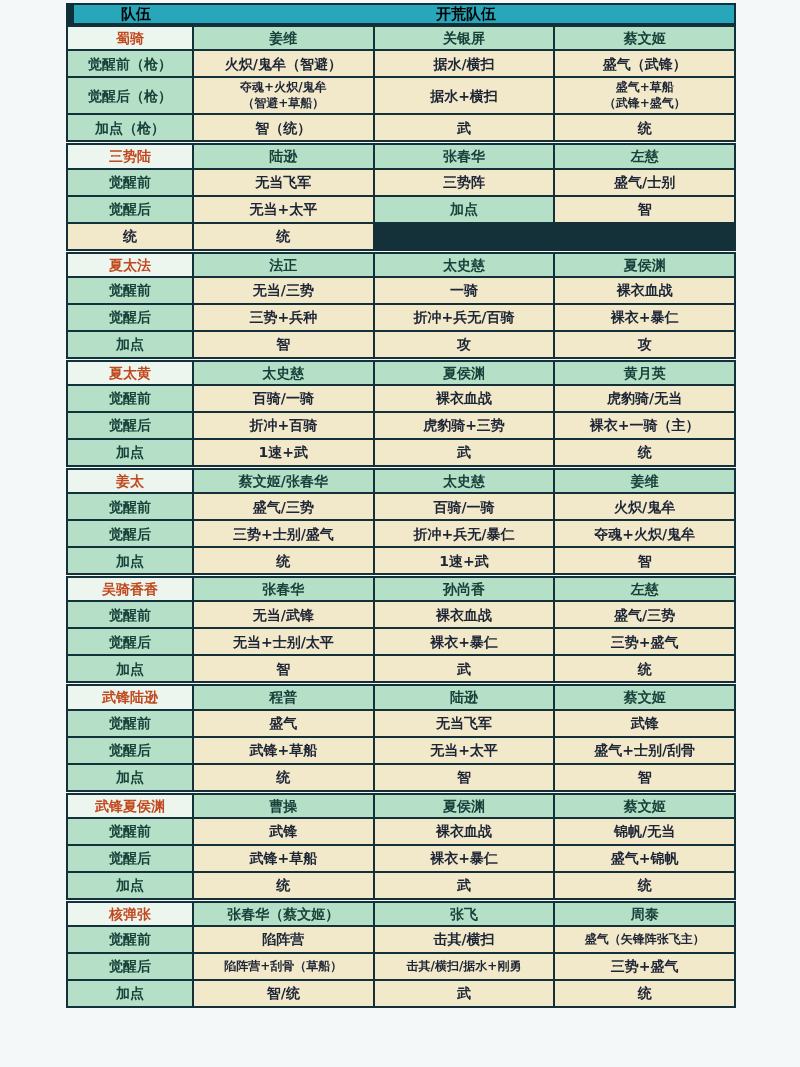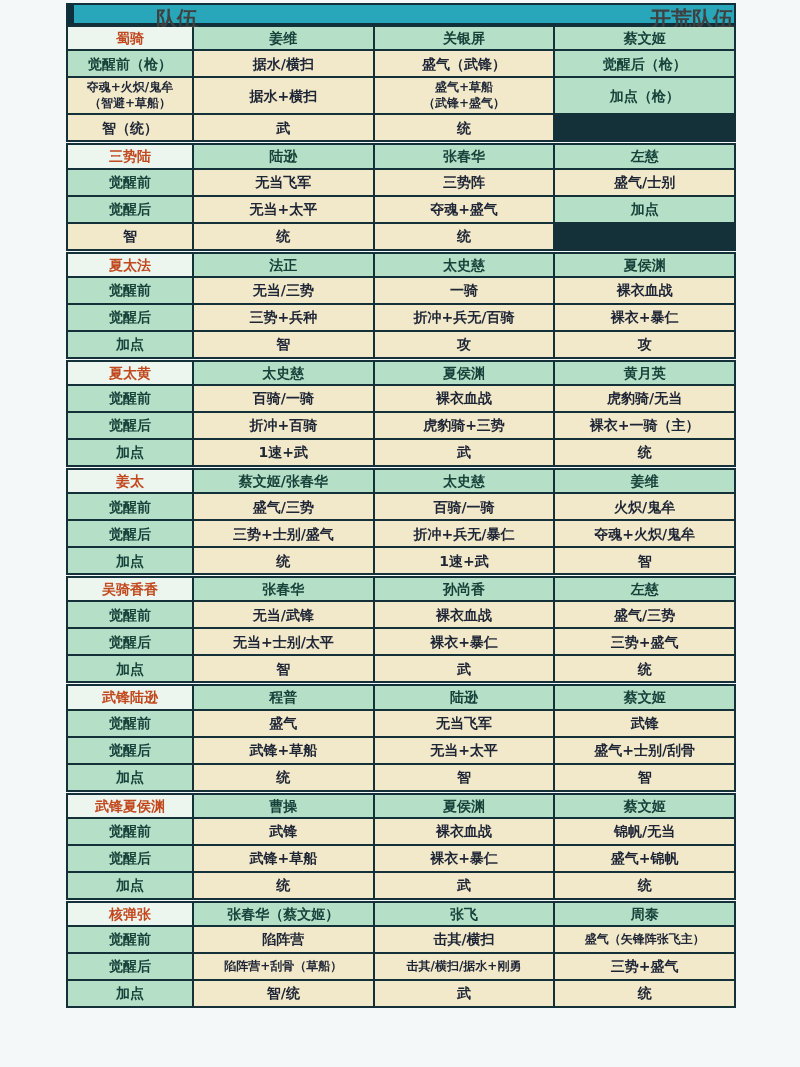--- a/index.html
+++ b/index.html
@@ -14,22 +14,22 @@
   }
   .band{
     height:22px;
     display:grid;
     grid-template-columns:124px 1fr;
     align-items:center;
     background:#28a6ba;
     border:2px solid #0f303a;
     border-left:8px solid #0f303a;
     box-sizing:border-box;
-    font-weight:bold;font-size:21px;color:#404040;
-    text-align:right;
+    font-weight:bold;font-size:15px;color:#000000;
+    text-align:center;
   }
   .band-cell{width:100%;}
   .section{
     display:grid;
     grid-template-columns:124px 1fr 1fr 1fr;
     gap:2px;
     background:#143139;
     border:2px solid #143139;
     margin-bottom:1px;
   }
@@ -56,20 +56,21 @@
     <div class="band-cell">队伍</div>
     <div class="band-cell">开荒队伍</div>
   </div>
   <div id="sections">
       <div class="section">
         <div class="cell team">蜀骑</div>
         <div class="cell member">姜维</div>
         <div class="cell member">关银屏</div>
         <div class="cell member">蔡文姬</div>
         <div class="cell label">觉醒前（枪）</div>
+        <div class="cell skill">火炽/鬼牟（智避）</div>
         <div class="cell skill">据水/横扫</div>
         <div class="cell skill">盛气（武锋）</div>
         <div class="cell label">觉醒后（枪）</div>
         <div class="cell skill small">夺魂+火炽/鬼牟
 （智避+草船）</div>
         <div class="cell skill">据水+横扫</div>
         <div class="cell skill small">盛气+草船
 （武锋+盛气）</div>
         <div class="cell label">加点（枪）</div>
         <div class="cell skill">智（统）</div>
@@ -80,21 +81,20 @@
         <div class="cell team">三势陆</div>
         <div class="cell member">陆逊</div>
         <div class="cell member">张春华</div>
         <div class="cell member">左慈</div>
         <div class="cell label">觉醒前</div>
         <div class="cell skill">无当飞军</div>
         <div class="cell skill">三势阵</div>
         <div class="cell skill">盛气/士别</div>
         <div class="cell label">觉醒后</div>
         <div class="cell skill">无当+太平</div>
-        <div class="cell skill">夺魂+盛气</div>
         <div class="cell label">加点</div>
         <div class="cell skill">智</div>
         <div class="cell skill">统</div>
         <div class="cell skill">统</div>
       </div>
       <div class="section">
         <div class="cell team">夏太法</div>
         <div class="cell member">法正</div>
         <div class="cell member">太史慈</div>
         <div class="cell member">夏侯渊</div>

